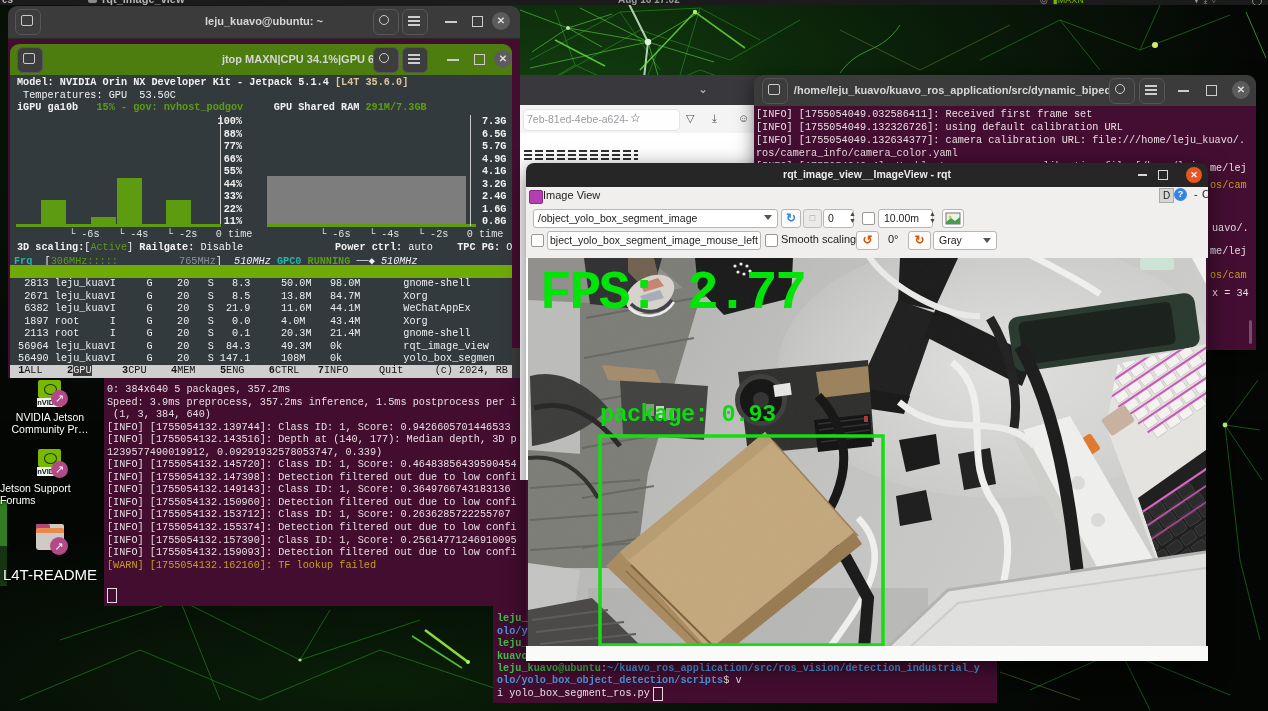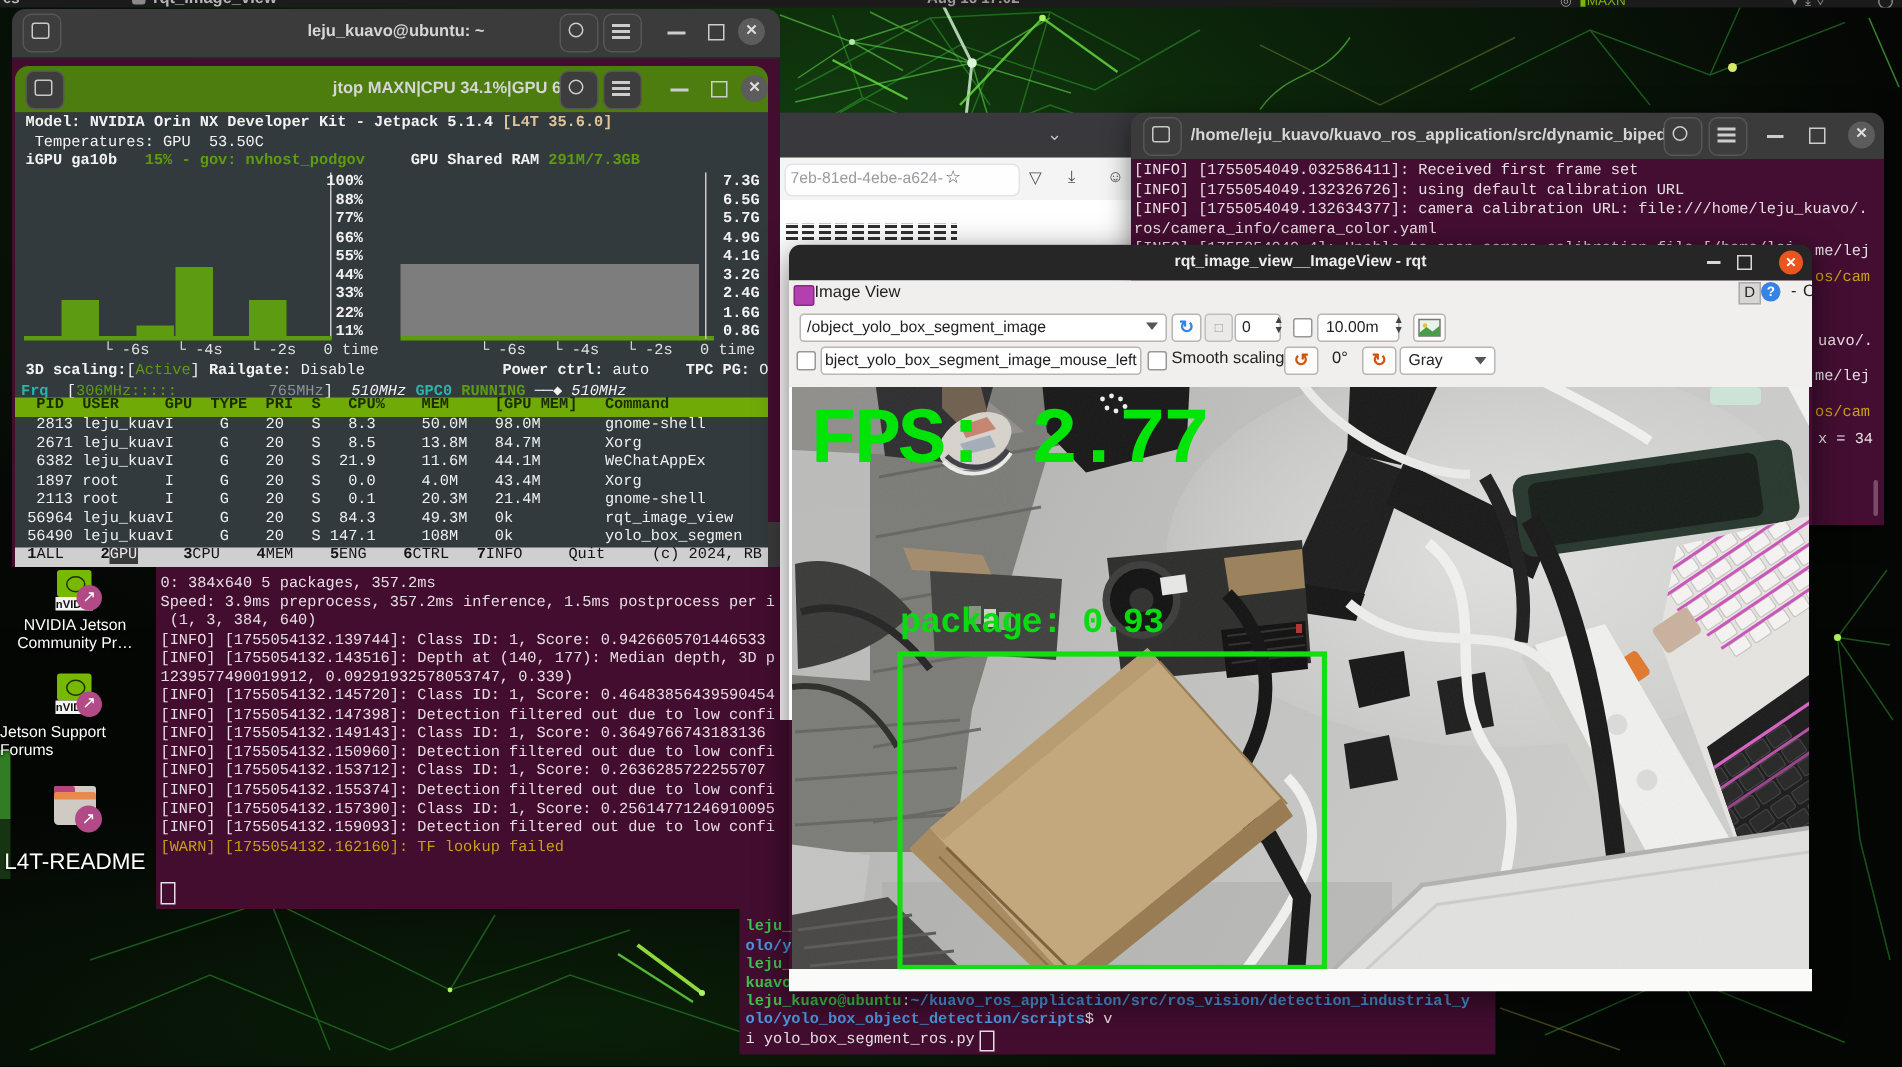--- a/index.html
+++ b/index.html
@@ -196,21 +196,20 @@
   <div class="abs" style="left:460px;top:71px;width:1px;height:111px;background:#c8c8c8;"></div>
   <div class="abs mono" style="left:472px;top:72px;font-size:10.2px;font-weight:bold;color:#f2f2f2;line-height:12.5px;">7.3G<br>6.5G<br>5.7G<br>4.9G<br>4.1G<br>3.2G<br>2.4G<br>1.6G<br>0.8G</div>
 
   <div class="abs mono" style="left:59px;top:185px;font-size:10.2px;color:#e0e0e0;white-space:pre;">└ -6s   └ -4s   └ -2s   0 time</div>
   <div class="abs mono" style="left:310px;top:185px;font-size:10.2px;color:#e0e0e0;white-space:pre;">└ -6s   └ -4s   └ -2s   0 time</div>
 
   <div class="abs mono" style="left:7px;top:198px;font-size:10.2px;color:#f2f2f2;white-space:pre;"><b>3D scaling:</b>[<span style="color:#5d9c10;">Active</span>] <b>Railgate:</b> Disable               <b>Power ctrl:</b> auto    <b>TPC PG:</b> OFF</div>
   <div class="abs mono" style="left:4px;top:211px;font-size:10.2px;color:#f2f2f2;white-space:pre;"><span style="color:#2ab3a8;font-weight:bold;">Frq</span>  [<span style="color:#5d9c10;">306MHz:::::</span>          <span style="color:#8a9296;">765MHz</span>]  <i>510MHz</i> <span style="color:#2ab3a8;font-weight:bold;">GPC0</span> <span style="color:#5d9c10;font-weight:bold;">RUNNING</span> ──◆ <i>510MHz</i></div>
 
   <div class="abs" style="left:0;top:221px;width:502px;height:13px;background:#6faa07;"></div>
-  <div class="abs mono" style="left:2px;top:221px;font-size:10.2px;font-weight:bold;color:#1d2b00;white-space:pre;">  PID  USER     GPU  TYPE  PRI  S   CPU%    MEM     [GPU MEM]   Command</div>
   <pre class="abs" style="left:2px;top:234px;font-size:10.2px;line-height:12.5px;color:#eef0f0;">  2813 leju_kuavI     G    20   S   8.3     50.0M   98.0M       gnome-shell
   2671 leju_kuavI     G    20   S   8.5     13.8M   84.7M       Xorg
   6382 leju_kuavI     G    20   S  21.9     11.6M   44.1M       WeChatAppEx
   1897 root     I     G    20   S   0.0     4.0M    43.4M       Xorg
   2113 root     I     G    20   S   0.1     20.3M   21.4M       gnome-shell
  56964 leju_kuavI     G    20   S  84.3     49.3M   0k          rqt_image_view
  56490 leju_kuavI     G    20   S 147.1     108M    0k          yolo_box_segmen</pre>
   <div class="abs" style="left:0;top:321px;width:502px;height:13px;background:#cfcfcf;"></div>
   <div class="abs mono" style="left:2px;top:321px;font-size:10.2px;color:#141414;white-space:pre;"> <b>1</b>ALL    <b>2</b><span style="background:#3a3a3a;color:#e8e8e8;">GPU</span>     <b>3</b>CPU    <b>4</b>MEM    <b>5</b>ENG    <b>6</b>CTRL   <b>7</b>INFO     Quit</div>
   <div class="abs mono" style="right:4px;top:321px;font-size:10.2px;color:#141414;">(c) 2024, RB</div>

